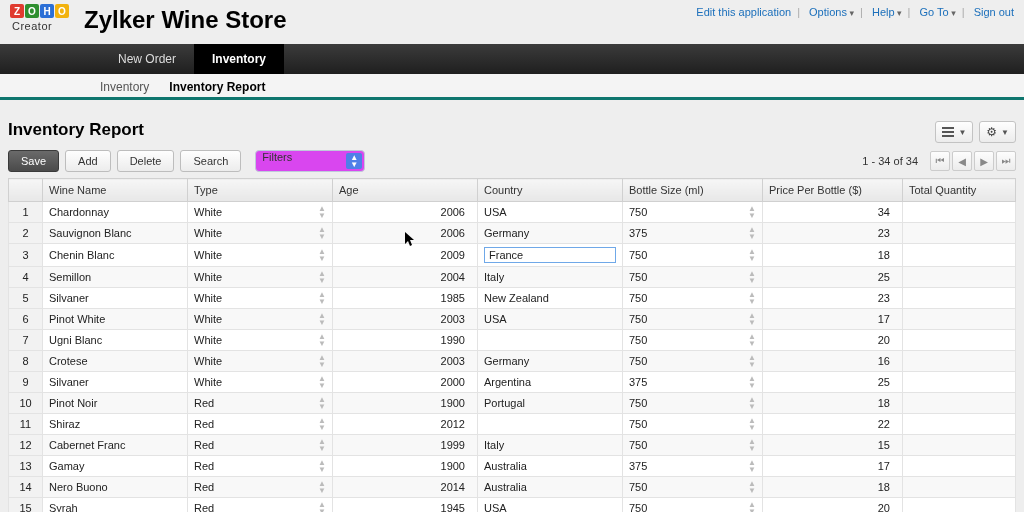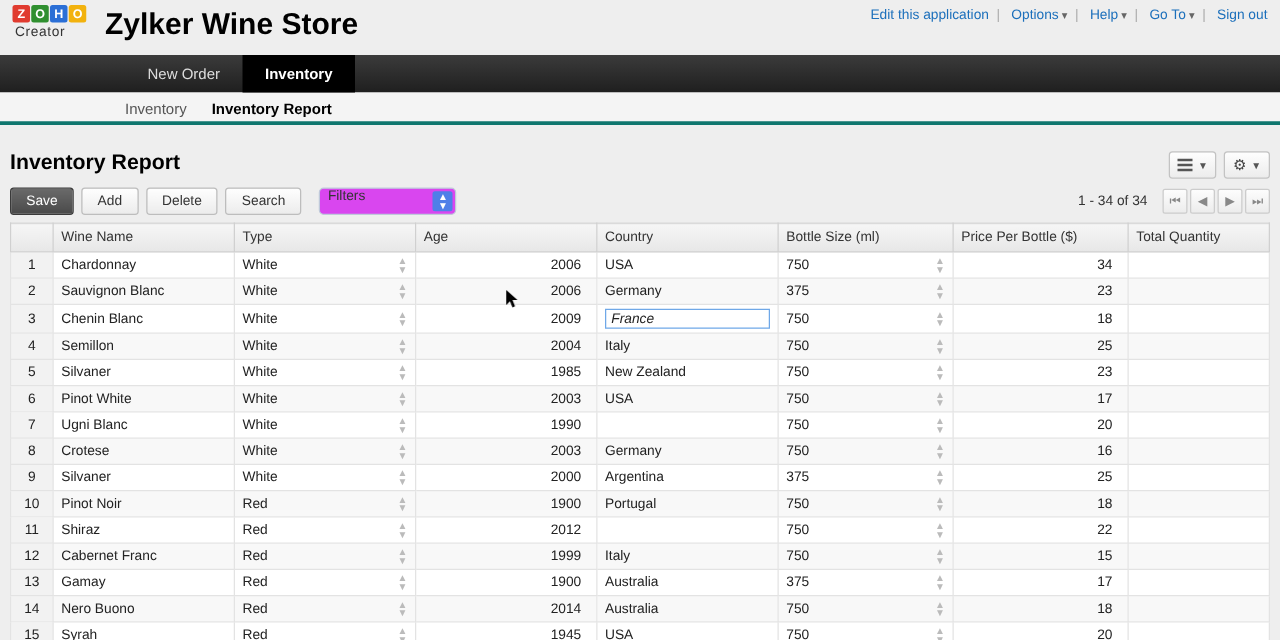--- a/index.html
+++ b/index.html
@@ -92,21 +92,21 @@
   col.size   { width:140px;}
   col.price  { width:140px;}
   col.qty    { }
   td.rownum { text-align:center; background:#f2f2f2 !important; color:#555;}
   .cell-wrap { display:flex; align-items:center; justify-content:space-between; }
   .stepper { color:#bbb; font-size:8px; line-height:7px; display:flex; flex-direction:column; cursor:pointer;}
   td.num .cell-wrap .val { margin-left:auto; padding-right:6px;}
   td.editing .editor {
     border:1px solid #6fa8e8; background:#fff; padding:1px 4px; width:100%; display:block;
   }
-  td.editing { padding:1px 2px;font-style:italic; }
+  td.editing { padding:1px 2px; }
   .cursor {
     position:fixed; width:12px; height:16px; pointer-events:none; z-index:9999;
   }
   .cursor svg { display:block; }
 </style>
 </head>
 <body>
 
 <div class="top">
   <div class="logo-block">

